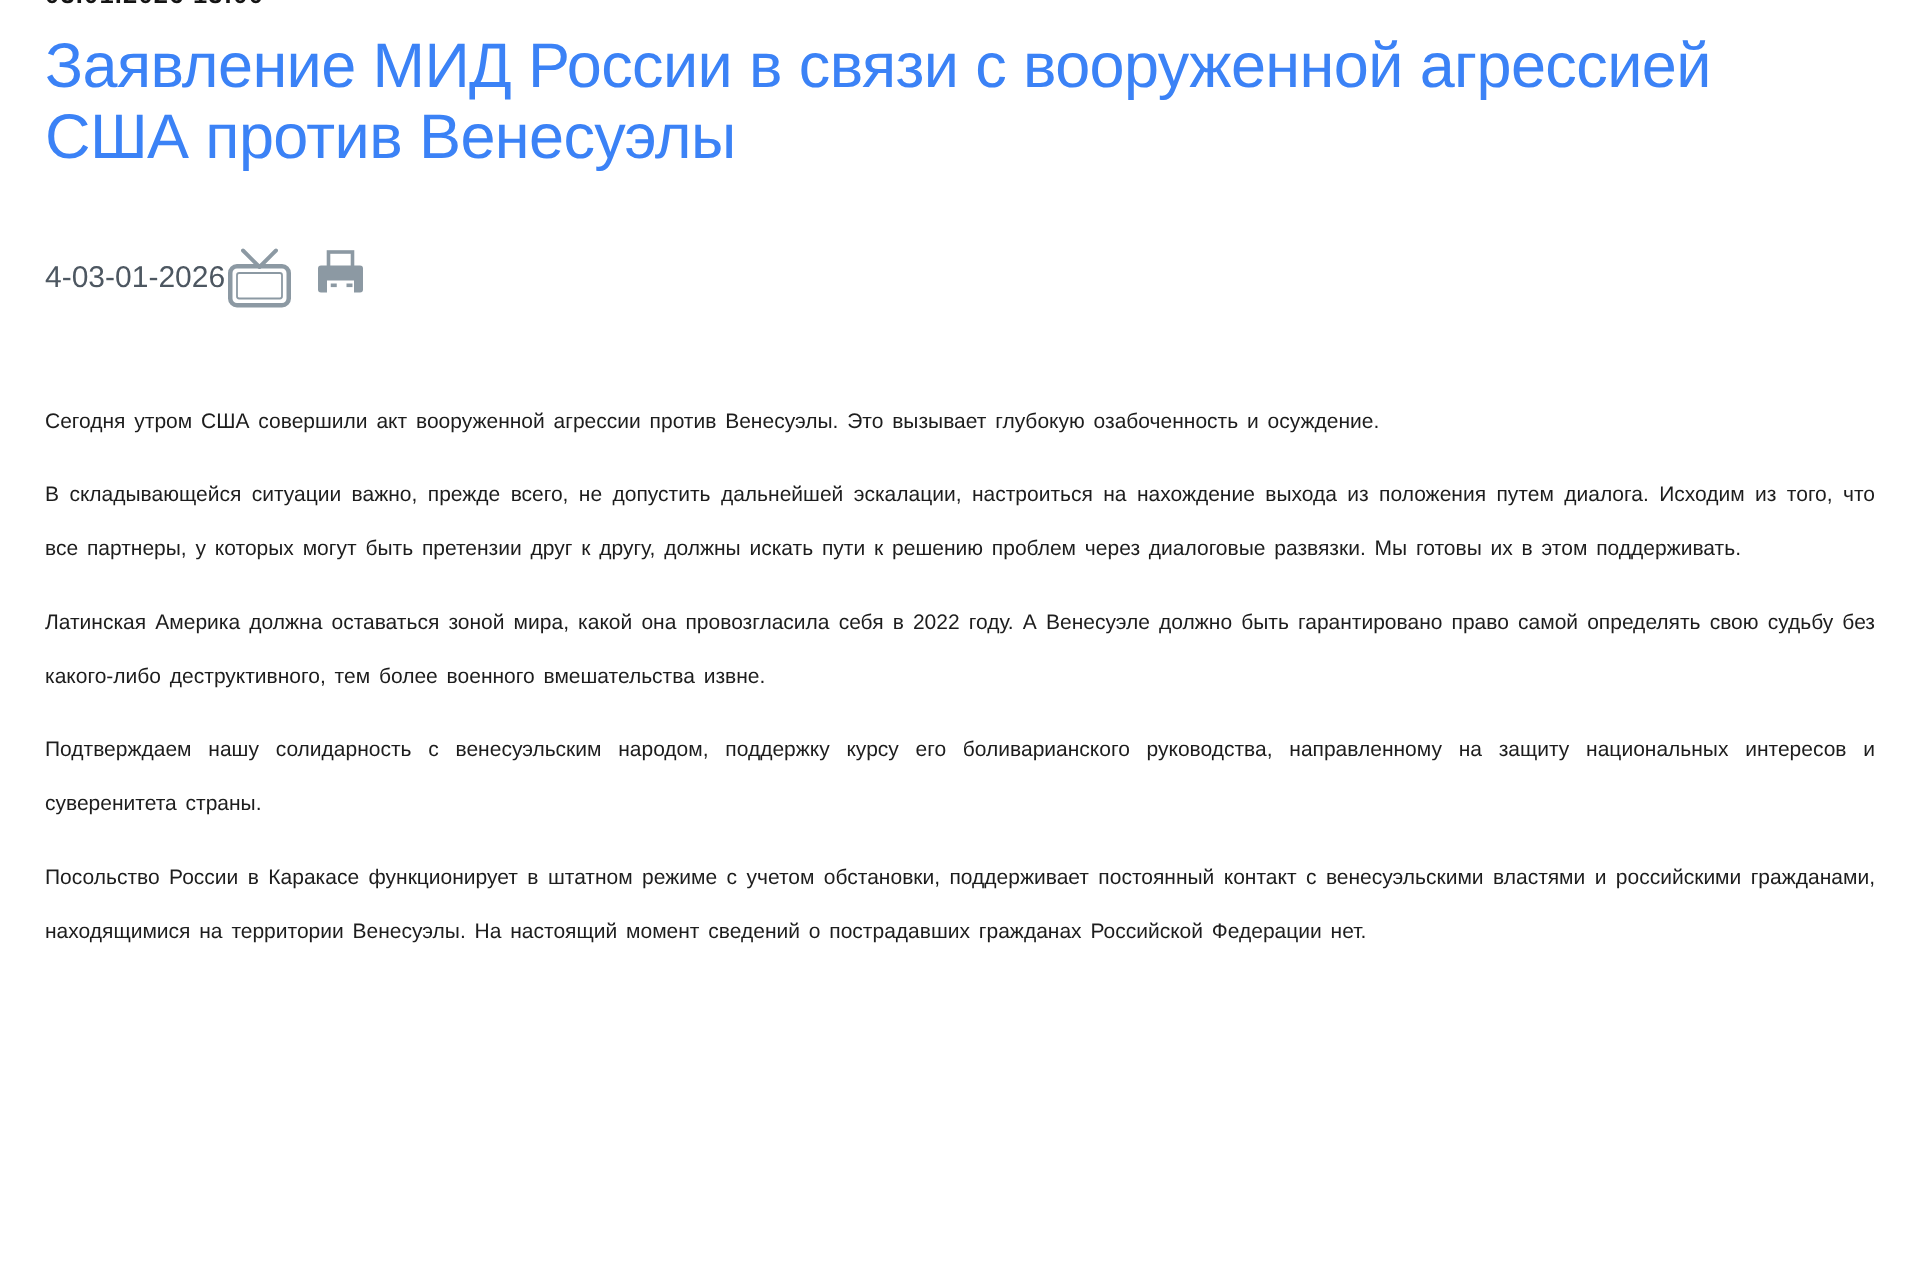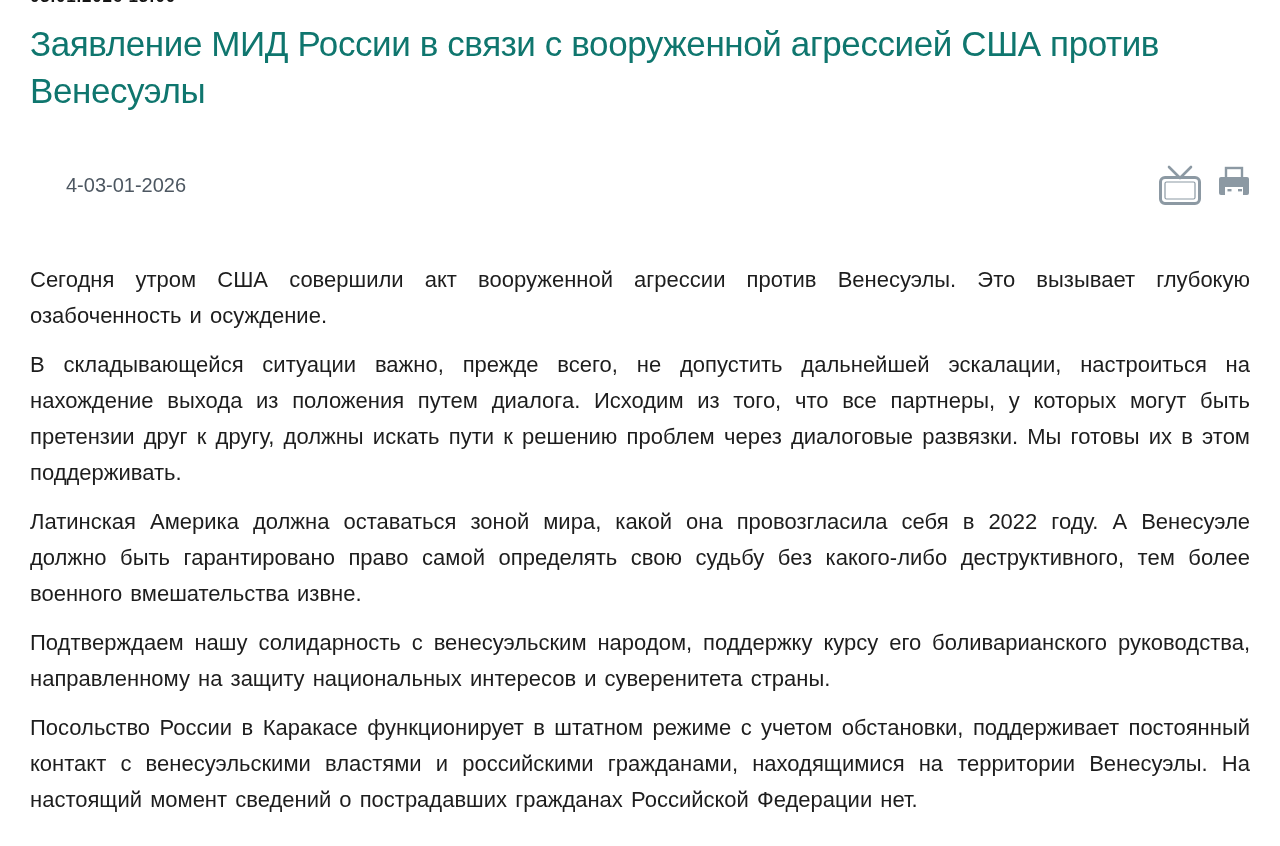--- a/index.html
+++ b/index.html
@@ -15,39 +15,38 @@
   
   .top-crop { height: 7px; overflow: hidden; }
   .top-crop span {
     display: block;
     font-size: 17px; font-weight: 700; color: #141414;
     line-height: 20px; margin-top: -13px; letter-spacing: 0.8px;
   }
 
   h1.title {
     margin: 13px 0 12px 0;
-    font-size: 35px; line-height: 47px;
-    font-weight: 400; color: #0f766e;
+    font-size: 42px; line-height: 47px;
+    font-weight: 400; color: #3b82f6;
     letter-spacing: -0.4px;
     max-width: 1160px;
   }
 
   .meta-row {
     margin-top: 50px;
-    display: flex; justify-content: space-between; align-items: center;
+    display: flex; align-items: center;
     height: 42px;
-    margin-left: 36px;
   }
   .date { font-size: 20px; color: #4d5761; }
   .icons { display: flex; align-items: center; gap: 15px; }
   .icon-btn { background: none; border: none; padding: 0; cursor: pointer; line-height: 0; }
 
   article { margin-top: 56px; }
   article p {
-    font-size: 22px; line-height: 36px;
+    font-size: 14px; line-height: 36px;
     color: #1d1d1d;
     text-align: justify;
     margin: 0 0 13px 0;
     word-spacing: 2px;
   }
   article p:last-child { margin-bottom: 0; }
 </style>
 </head>
 <body>
 

